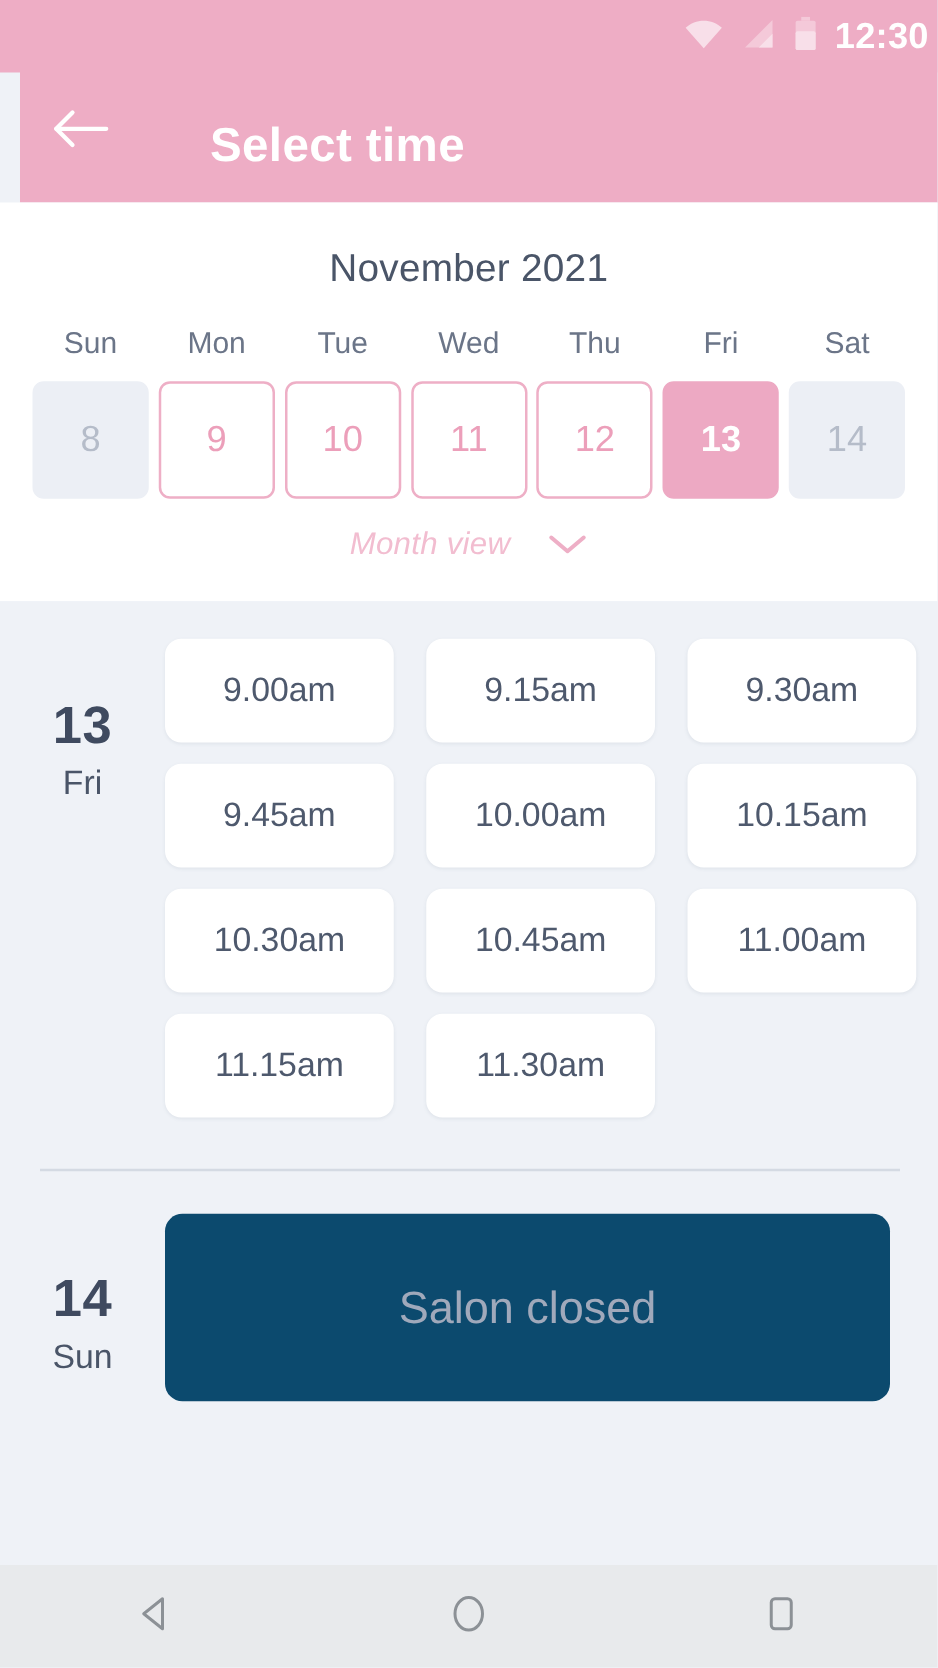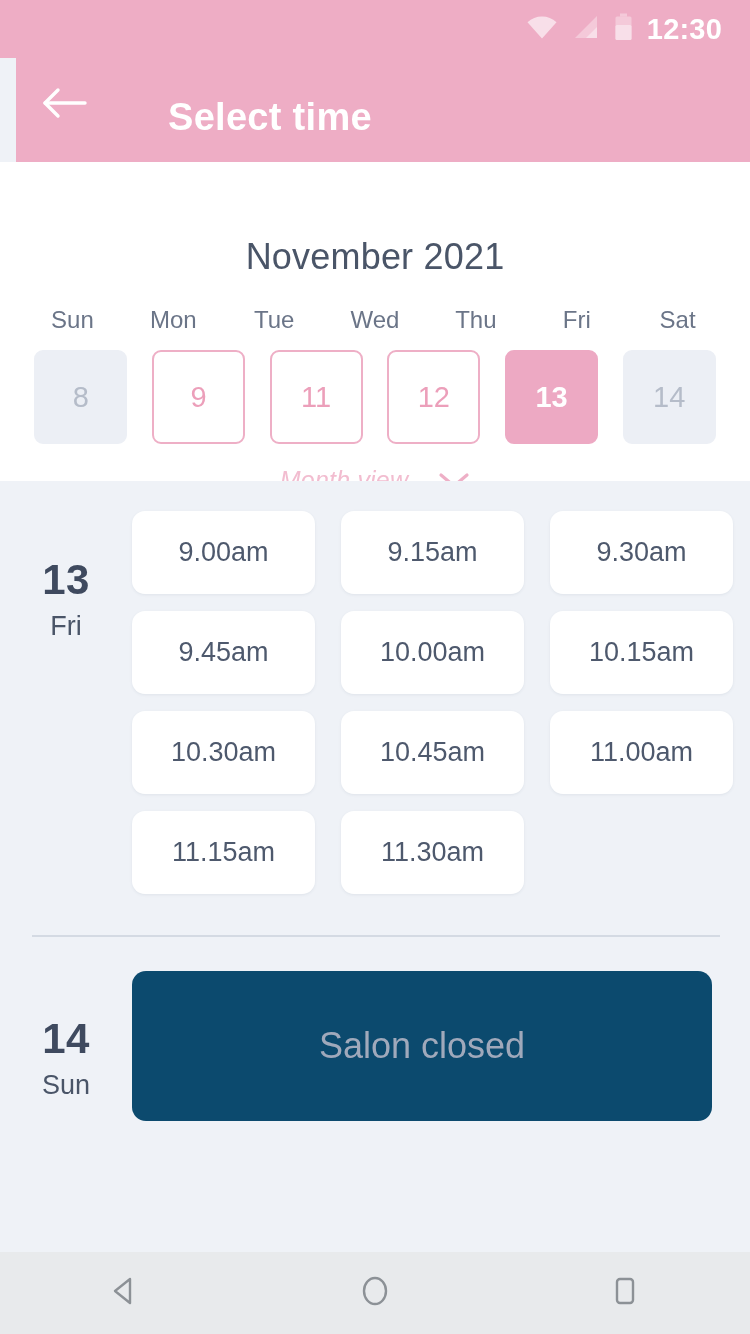--- a/index.html
+++ b/index.html
@@ -25,21 +25,21 @@
   
   .status-bar {
     position: absolute;
     top: 0; left: 0;
     width: 750px;
     height: 58px;
     background: #eeadc5;
     display: flex;
     align-items: center;
     justify-content: flex-end;
-    padding-right: 28px;
+    padding-right: 7px;
   }
   .status-icons {
     display: flex;
     align-items: center;
     gap: 14px;
   }
   .status-icon { display: block; opacity: 0.62; }
   .status-clock {
     color: #ffffff;
     font-size: 29px;
@@ -82,26 +82,25 @@
   
   .calendar-panel {
     position: absolute;
     top: 162px; left: 0;
     width: 750px;
     height: 319px;
     background: #ffffff;
   }
   .month-title {
     text-align: center;
-    font-size: 36px;
+    font-size: 31px;
     color: #4a5568;
     font-weight: 400;
     padding-top: 35px;
     letter-spacing: 0.2px;
-    margin-top: 39px;
   }
   .weekday-row {
     display: flex;
     margin-top: 28px;
     padding: 0 22px;
   }
   .weekday-cell {
     flex: 1 1 0;
     text-align: center;
     font-size: 24px;
@@ -335,20 +334,23 @@
       <div class="weekday-cell">Fri</div>
       <div class="weekday-cell">Sat</div>
     </div>
 
     <div class="days-row">
       <div class="day-cell-wrap">
         <div class="day-cell disabled">8</div>
       </div>
       <div class="day-cell-wrap">
         <div class="day-cell available">9</div>
+      </div>
+      <div class="day-cell-wrap">
+        <div class="day-cell available">10</div>
       </div>
       <div class="day-cell-wrap">
         <div class="day-cell available">11</div>
       </div>
       <div class="day-cell-wrap">
         <div class="day-cell available">12</div>
       </div>
       <div class="day-cell-wrap">
         <div class="day-cell selected">13</div>
       </div>

